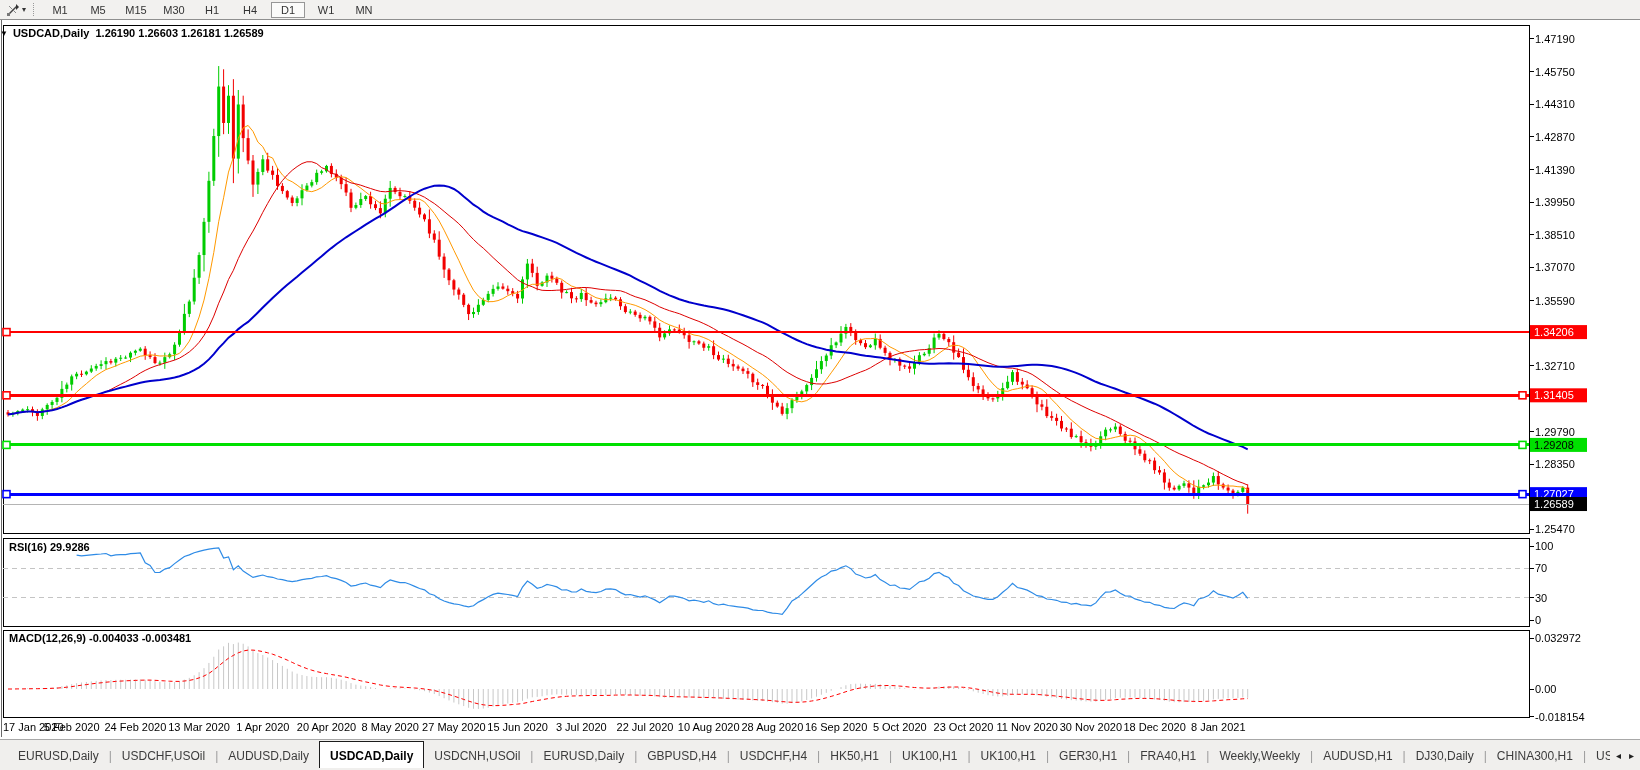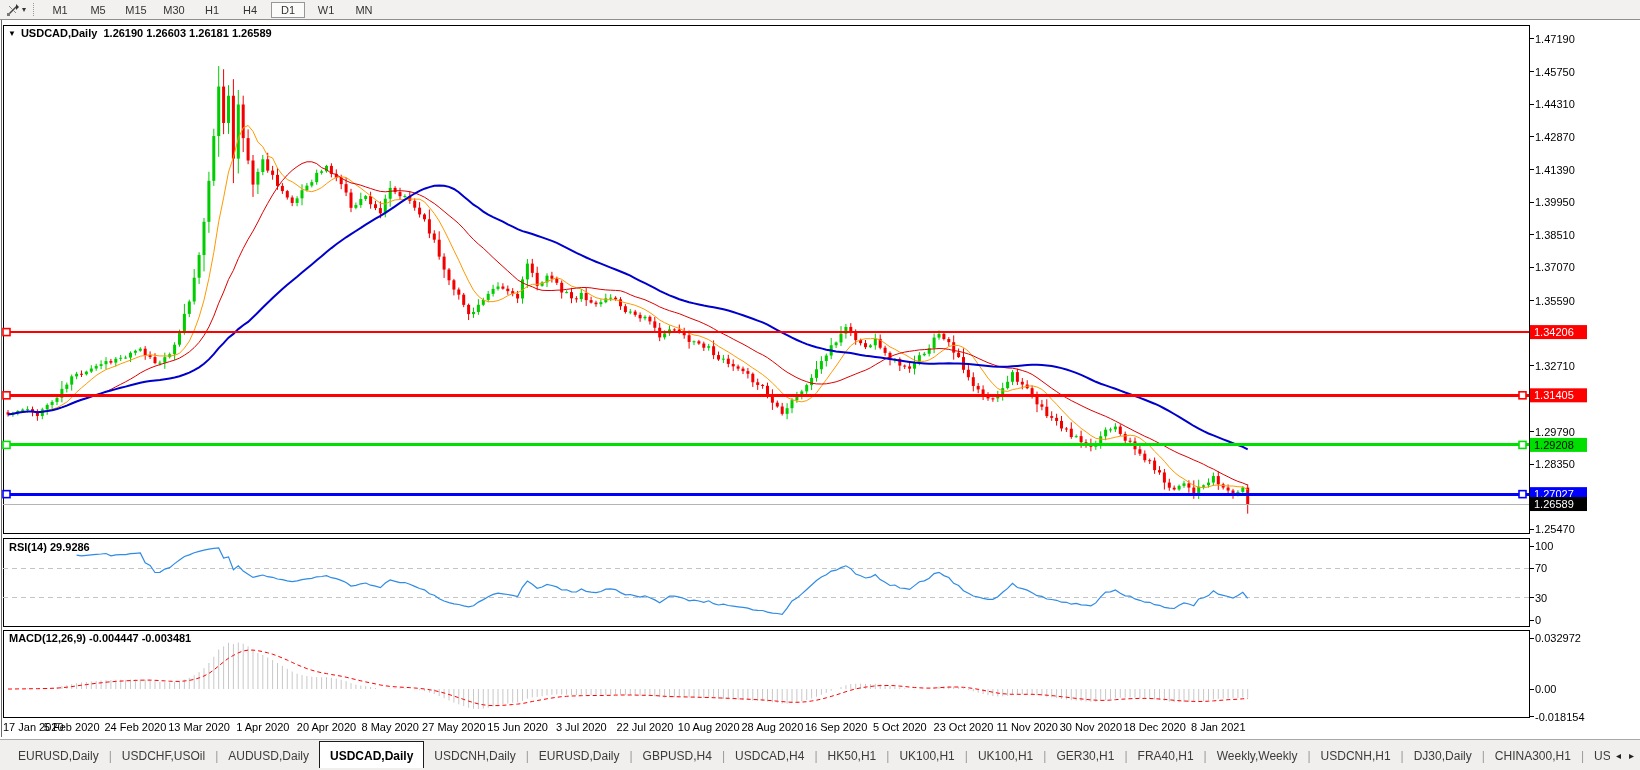--- a/index.html
+++ b/index.html
@@ -8,21 +8,21 @@
   .toolbar{position:absolute;left:0;top:0;width:1640px;height:19px;background:#f2f1ef;
     border-bottom:1px solid #8f8f8f;display:flex;align-items:center;font-size:11px;color:#222;z-index:6;}
   .tool-ico{width:18px;height:15px;margin-left:4px;display:flex;align-items:center;justify-content:center;}
   .caret{font-size:8px;color:#333;margin:0 3px 0 0;}
   .grip{border-left:1px dotted #9a9a9a;height:13px;margin:0 7px 0 4px;}
   .tf-btn{min-width:24px;text-align:center;padding:1px 4px;margin:0 2px;border:1px solid transparent;
     color:#333;cursor:default;line-height:12px;}
   .tf-btn.active{background:#fbfbfa;border:1px solid #979797;}
   
   .ovl{position:absolute;z-index:4;font-size:11px;color:#000;white-space:pre;}
-  #main-title{left:8px;top:27px;font-weight:700;}
+  #main-title{left:0;top:27px;font-weight:700;}
   #main-title .tri{font-size:8px;vertical-align:1px;margin-right:5px;}
   #rsi-label{left:9px;top:541px;font-weight:600;}
   #macd-label{left:9px;top:632px;font-weight:600;}
   
   #chart-svg{position:absolute;left:0;top:0;z-index:1;}
   
   .tabbar{position:absolute;left:0;top:739px;width:1640px;height:31px;background:#f0efed;
     border-top:1px solid #a8a8a8;display:flex;align-items:stretch;z-index:6;font-size:12px;color:#3c3c3c;justify-content:flex-end;}
   .tabs-scroller{flex:1 1 auto;display:flex;align-items:center;overflow:hidden;white-space:nowrap;padding-left:8px;}
   .tab{padding:5px 10px;cursor:default;flex:0 0 auto;}
@@ -917,52 +917,52 @@
     <text x="836.1" y="731" font-size="11" fill="#000" text-anchor="middle">16 Sep 2020</text>
     <text x="899.8000000000001" y="731" font-size="11" fill="#000" text-anchor="middle">5 Oct 2020</text>
     <text x="963.5000000000001" y="731" font-size="11" fill="#000" text-anchor="middle">23 Oct 2020</text>
     <text x="1027.2" y="731" font-size="11" fill="#000" text-anchor="middle">11 Nov 2020</text>
     <text x="1090.9" y="731" font-size="11" fill="#000" text-anchor="middle">30 Nov 2020</text>
     <text x="1154.6000000000001" y="731" font-size="11" fill="#000" text-anchor="middle">18 Dec 2020</text>
     <text x="1218.3000000000002" y="731" font-size="11" fill="#000" text-anchor="middle">8 Jan 2021</text>
   </svg>
 
 <div class="ovl" id="main-title"><span class="tri">▼</span><span>USDCAD,Daily</span>&nbsp;&nbsp;<span style="font-weight:700">1.26190 1.26603 1.26181 1.26589</span></div>
-<div class="ovl" id="rsi-label"><span>RSI(14)</span> <span>29.9286</span></div>
-<div class="ovl" id="macd-label"><span>MACD(12,26,9)</span> <span>-0.004447 -0.003481</span></div>
+<div class="ovl" id="rsi-label"><span>RSI(16)</span> <span>29.9286</span></div>
+<div class="ovl" id="macd-label"><span>MACD(12,26,9)</span> <span>-0.004033 -0.003481</span></div>
 
 <div class="tabbar">
   <div class="tabs-scroller" id="tabs-scroller">
       <span class="tab">EURUSD,Daily</span>
       <span class="tab-sep">|</span>
       <span class="tab">USDCHF,USOil</span>
       <span class="tab-sep">|</span>
       <span class="tab">AUDUSD,Daily</span>
       <span class="tab active">USDCAD,Daily</span>
-      <span class="tab">USDCNH,Daily</span>
+      <span class="tab">USDCNH,USOil</span>
       <span class="tab-sep">|</span>
       <span class="tab">EURUSD,Daily</span>
       <span class="tab-sep">|</span>
       <span class="tab">GBPUSD,H4</span>
       <span class="tab-sep">|</span>
-      <span class="tab">USDCAD,H4</span>
+      <span class="tab">USDCHF,H4</span>
       <span class="tab-sep">|</span>
       <span class="tab">HK50,H1</span>
       <span class="tab-sep">|</span>
       <span class="tab">UK100,H1</span>
       <span class="tab-sep">|</span>
       <span class="tab">UK100,H1</span>
       <span class="tab-sep">|</span>
       <span class="tab">GER30,H1</span>
       <span class="tab-sep">|</span>
       <span class="tab">FRA40,H1</span>
       <span class="tab-sep">|</span>
       <span class="tab">Weekly,Weekly</span>
       <span class="tab-sep">|</span>
-      <span class="tab">USDCNH,H1</span>
+      <span class="tab">AUDUSD,H1</span>
       <span class="tab-sep">|</span>
       <span class="tab">DJ30,Daily</span>
       <span class="tab-sep">|</span>
       <span class="tab">CHINA300,H1</span>
       <span class="tab-sep">|</span>
       <span class="tab">USOil,</span>
     </div>
   <div class="tab-arrows">
     <span class="tab-arrow">◂</span>
     <span class="tab-arrow">▸</span>

